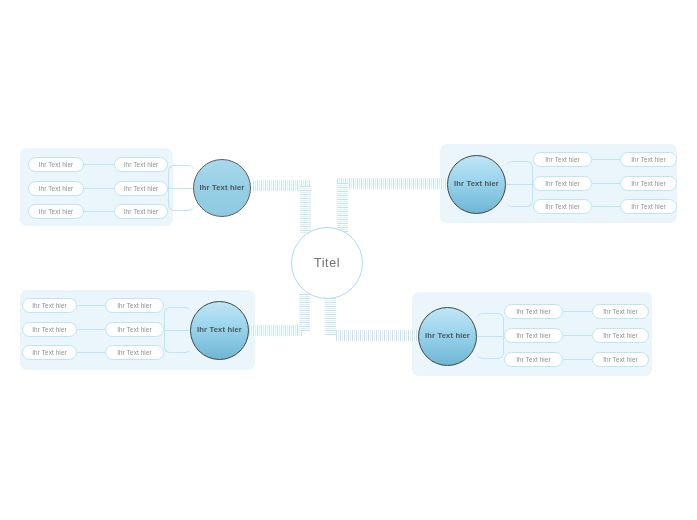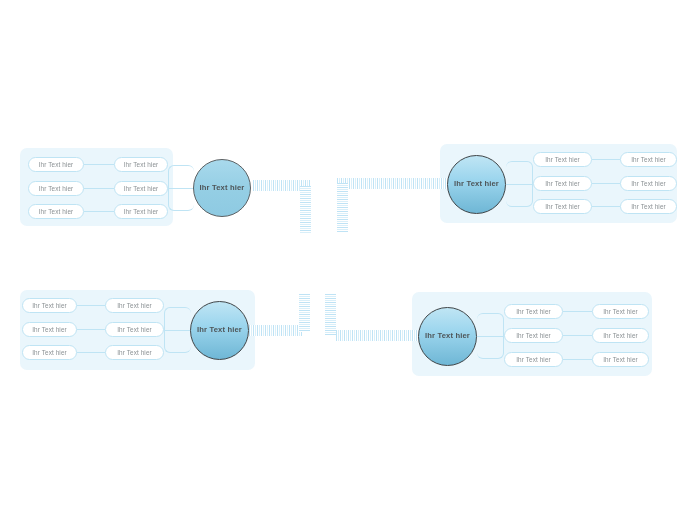--- a/index.html
+++ b/index.html
@@ -152,20 +152,23 @@
 
   <div class="band band-h" style="left:337px; top:178px; width:110px; height:11px;"></div>
   <div class="band band-v" style="left:337px; top:183px; width:11px; height:50px;"></div>
 
   <div class="band band-h" style="left:245px; top:325px; width:58px; height:11px;"></div>
   <div class="band band-v" style="left:299px; top:294px; width:11px; height:38px;"></div>
 
   <div class="band band-h" style="left:336px; top:330px; width:92px; height:11px;"></div>
   <div class="band band-v" style="left:325px; top:294px; width:11px; height:42px;"></div>
 
+  <div class="center-node">
+    <span class="label">Titel</span>
+  </div>
 
   <div class="branch-circle bc-flat" style="left:193px; top:159px; width:58px; height:58px;">
     <span class="label">Ihr Text hier</span>
   </div>
 
   <div class="bracket bracket-left" style="left:168px; top:165px; width:26px; height:46px;"></div>
   <div class="link link-h" style="left:168px; top:188px; width:26px;"></div>
 
   <div class="pill" style="left:114px; top:157px; width:54px;">
     <span class="label">Ihr Text hier</span>

